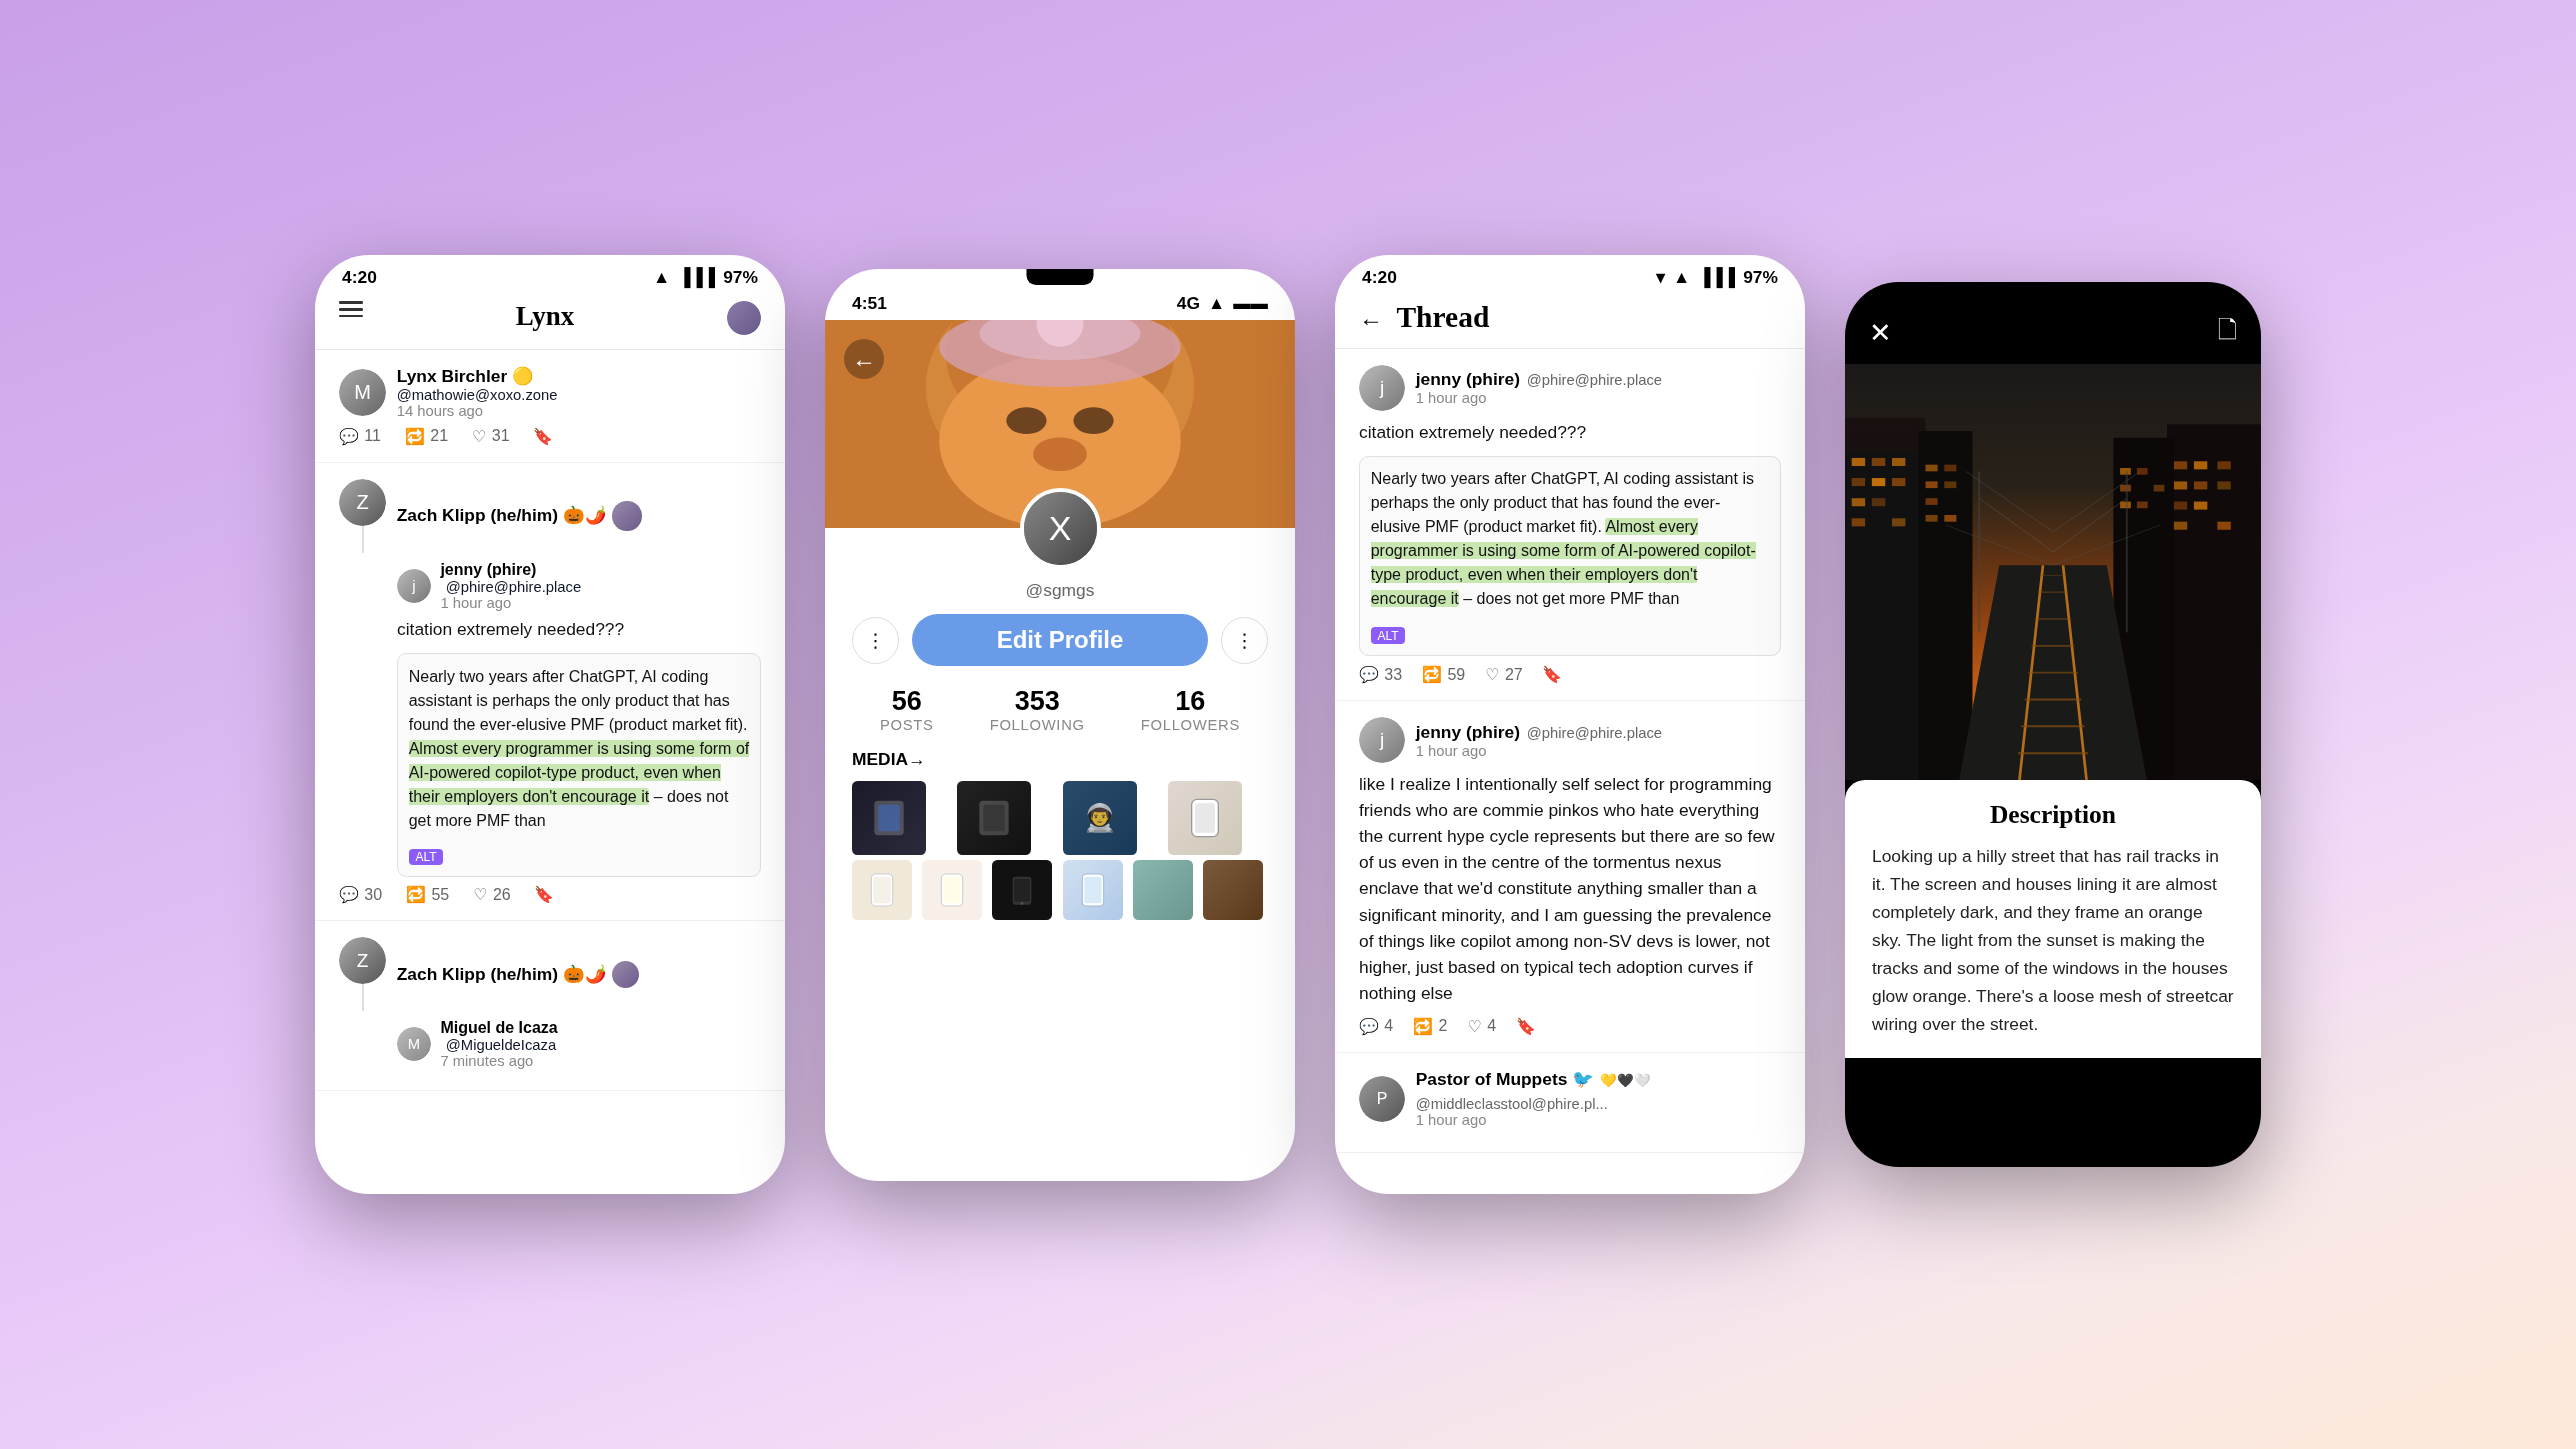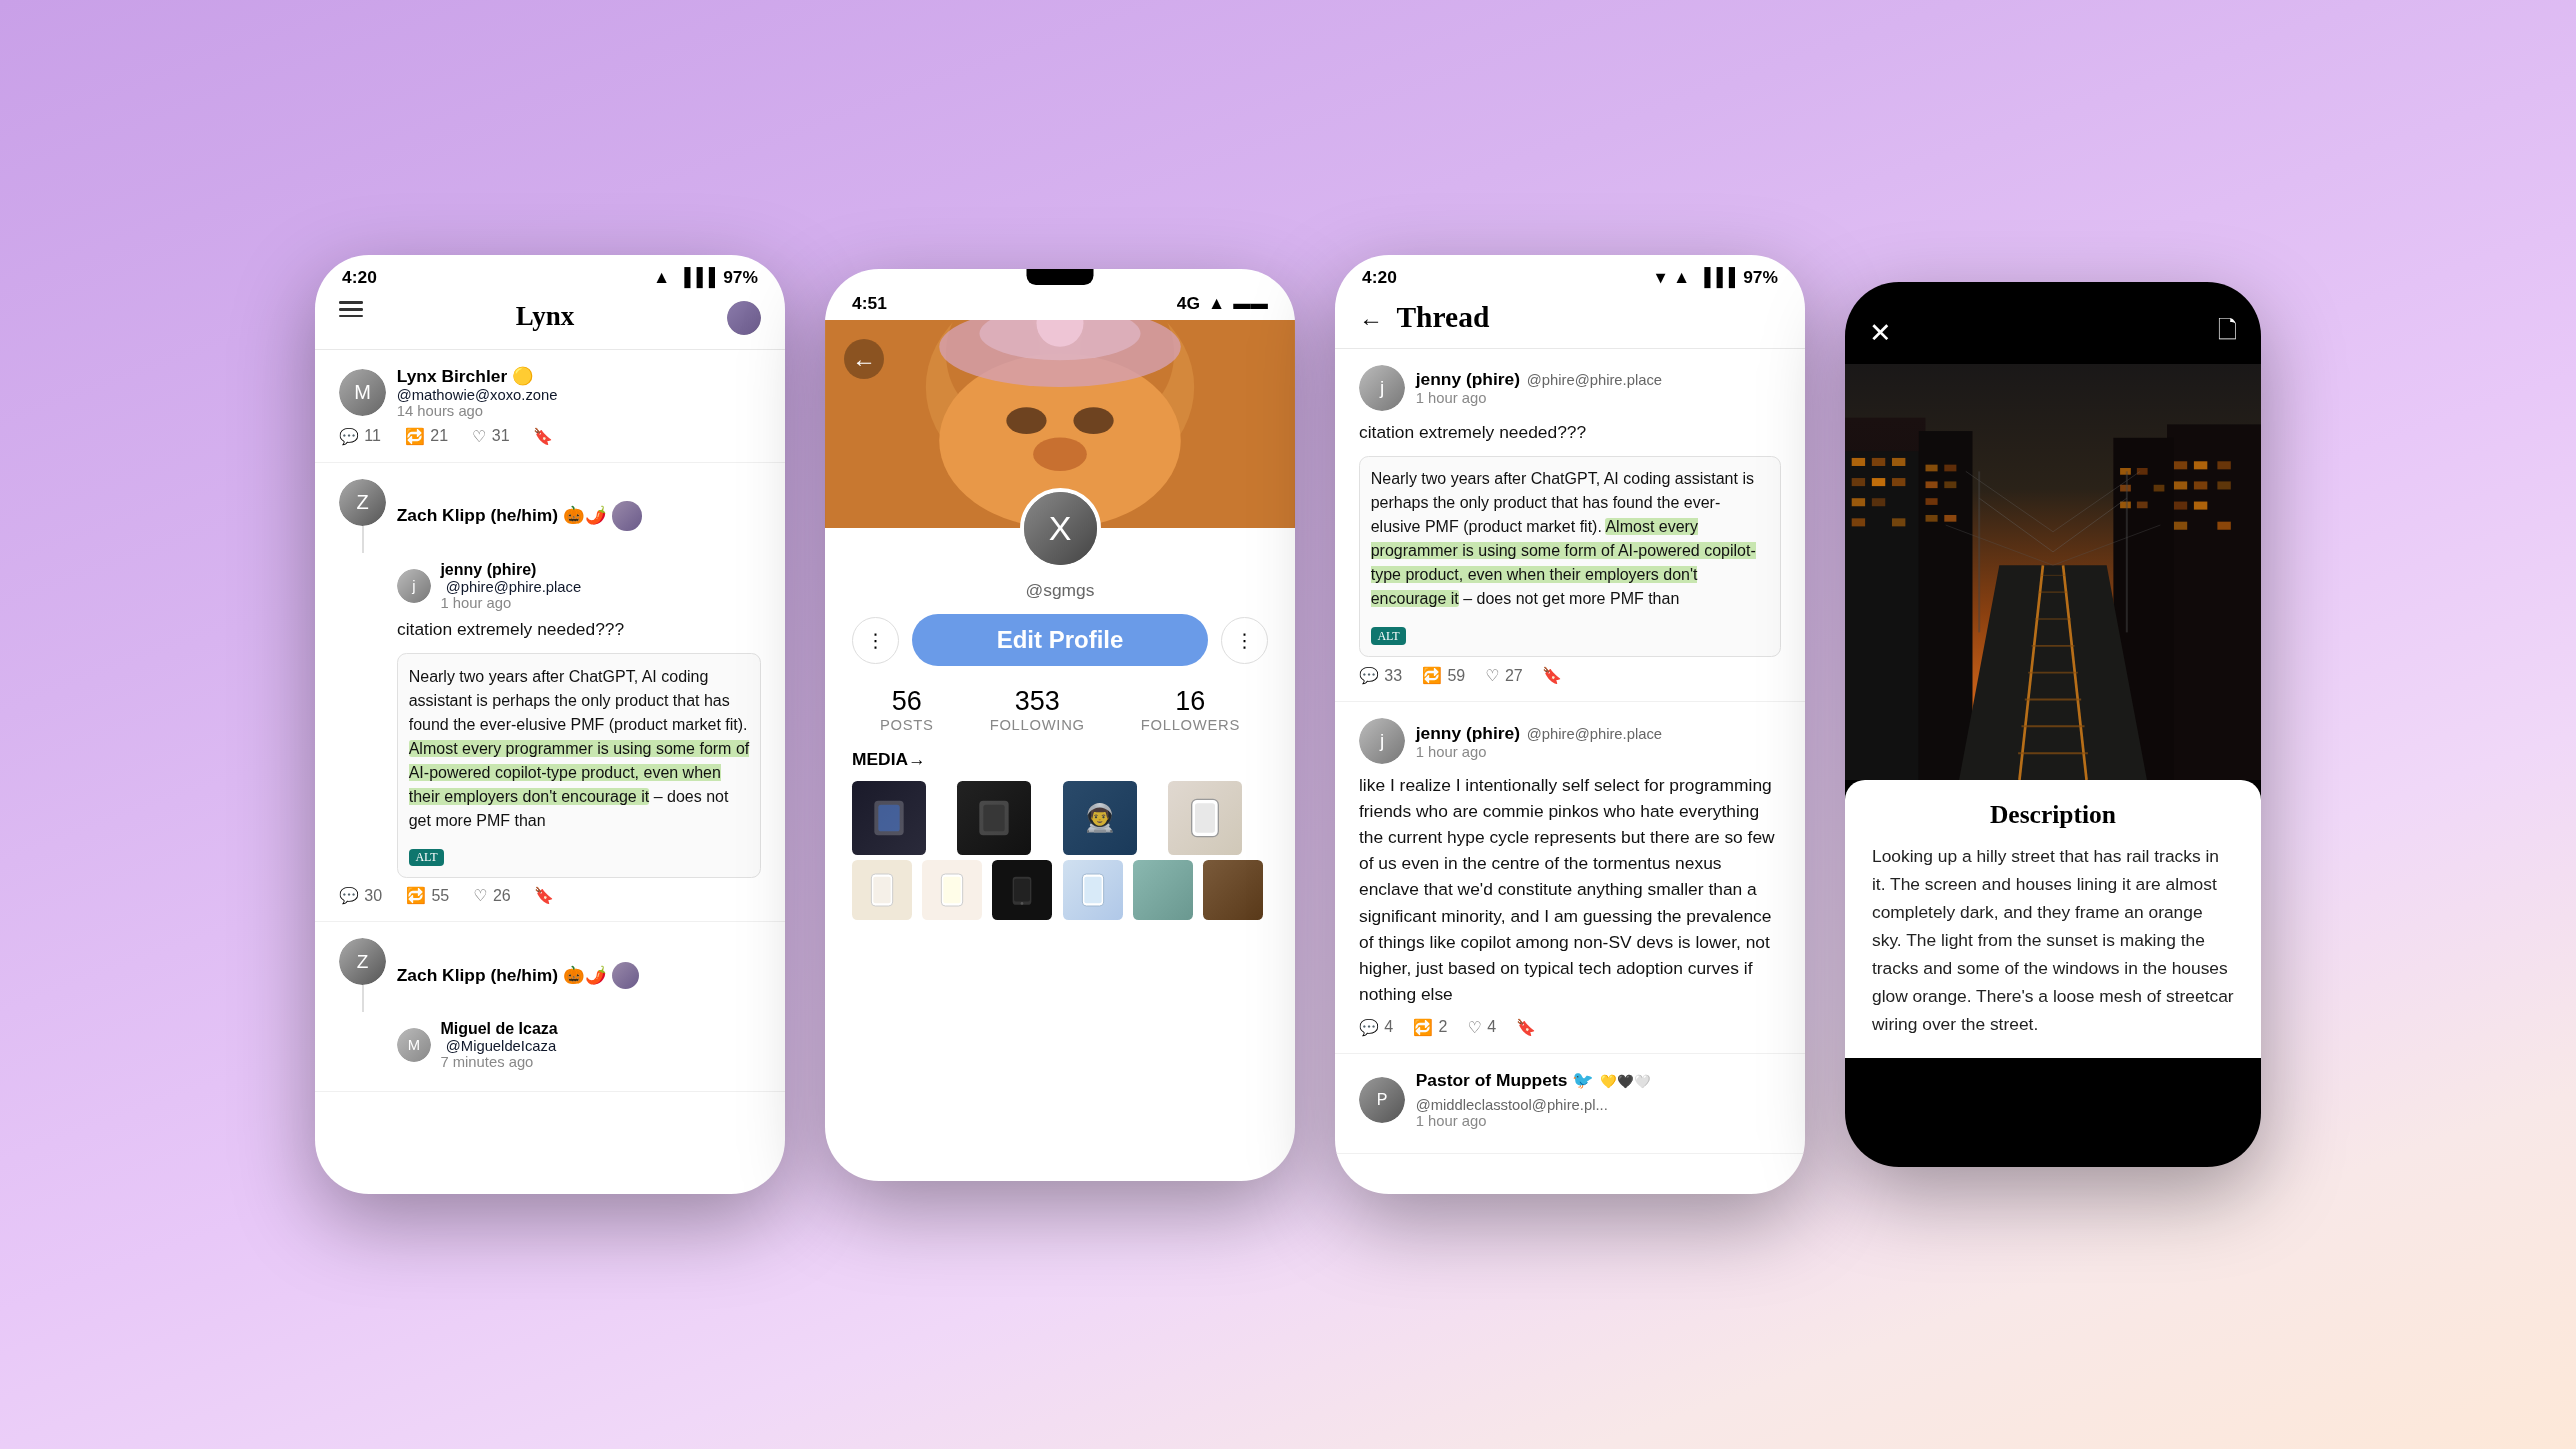--- a/index.html
+++ b/index.html
@@ -73,21 +73,21 @@
 
     .post-meta { flex: 1; }
     .post-author { font-size: 17.4px; font-weight: 700; display: flex; align-items: center; gap: 5.4px; }
     .post-handle { font-size: 14.8px; color: #0f172a; }
     .post-time { font-size: 14.8px; color: #888; }
     .post-text { font-size: 17.4px; line-height: 1.5; color: #111; margin-bottom: 10.7px; }
     .post-actions { display: flex; gap: 24px; align-items: center; }
     .action-btn { display: flex; align-items: center; gap: 5.4px; font-size: 16px; color: #666; }
 
     .highlighted-text { background: #c8e6b0; border-radius: 2.7px; }
-    .alt-badge { background: #0f766e; color: #fff; font-size: 12px; padding: 1.3px 6.7px; border-radius: 4px; display: inline-block; margin-top: 5.4px; font-family: Liberation Serif, serif; }
+    .alt-badge { background: #8b5cf6; color: #fff; font-size: 12px; padding: 1.3px 6.7px; border-radius: 4px; display: inline-block; margin-top: 5.4px; }
     .profile-cat-img {
       width: 100%;
       height: 100%;
       background: linear-gradient(180deg, #c8a060 0%, #d4884c 40%, #b86030 100%);
       display: flex;
       align-items: flex-start;
       justify-content: center;
       overflow: hidden;
     }
 
@@ -148,21 +148,21 @@
       font-weight: 600;
       flex: 1;
     }
 
     .profile-stats {
       display: flex;
       justify-content: space-around;
       margin-bottom: 16px;
     }
     .stat-item { text-align: center; }
-    .stat-number { font-size: 27px; font-weight: 400; }
+    .stat-number { font-size: 27px; font-weight: 700; }
     .stat-label { font-size: 14.8px; color: #888; text-transform: uppercase; letter-spacing: 0.7px; }
 
     .media-header { display: flex; align-items: center; padding: 0 0 10.7px; font-size: 17.4px; font-weight: 700; }
     .media-thumb {
       aspect-ratio: 1;
       background: #ddd;
       border-radius: 4px;
       overflow: hidden;
     }
 

